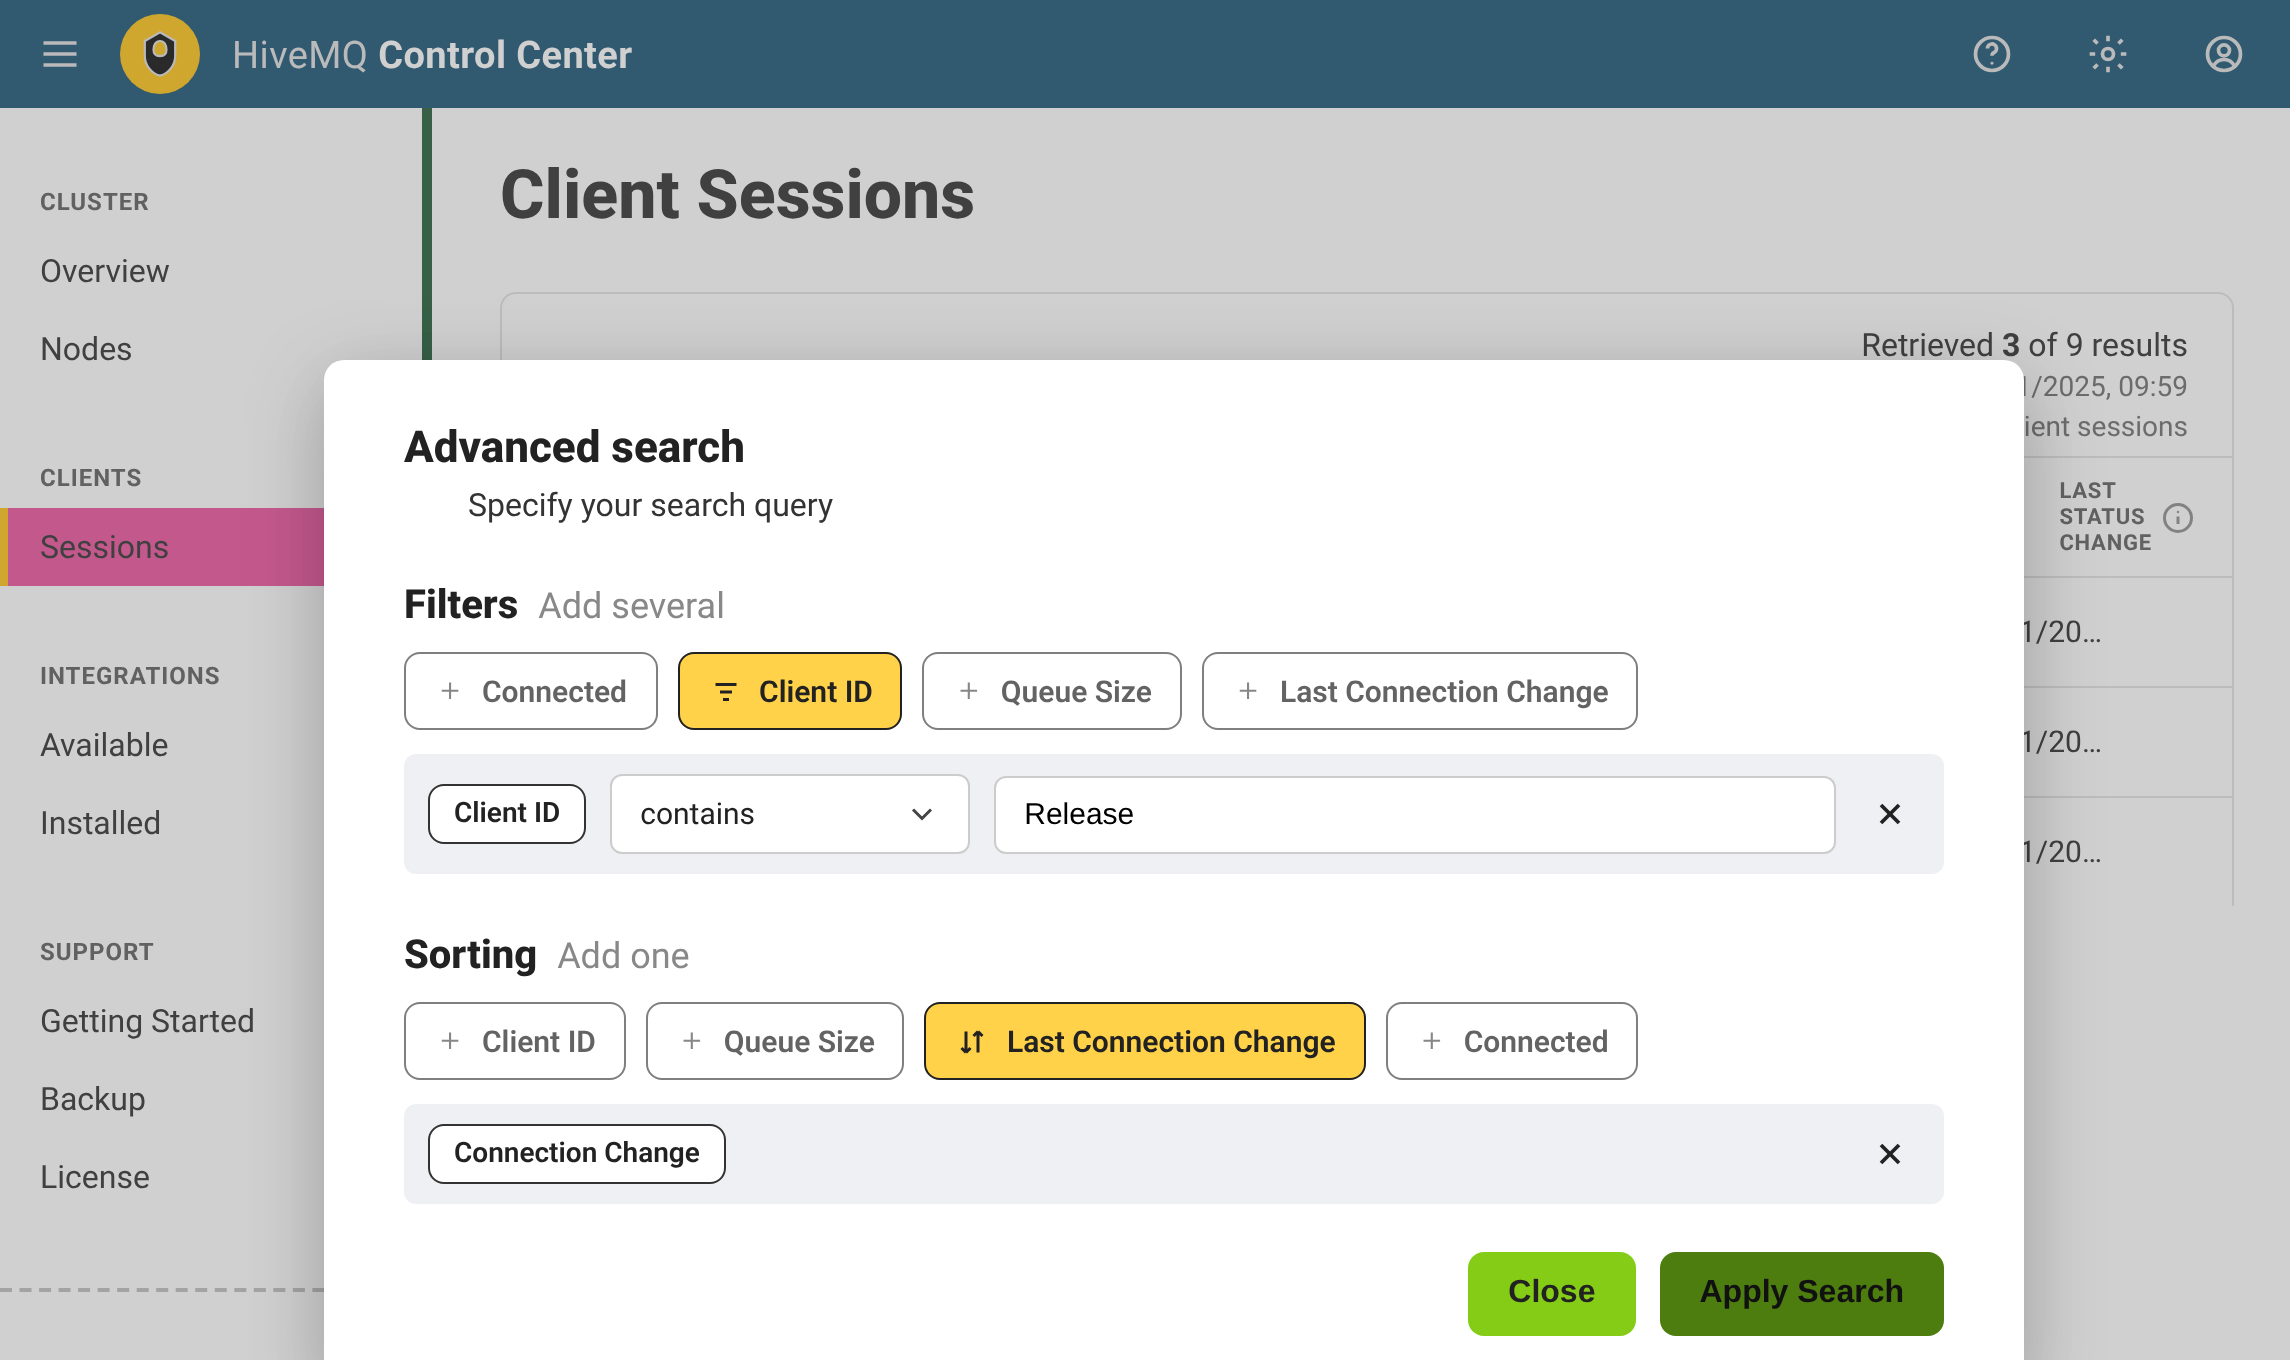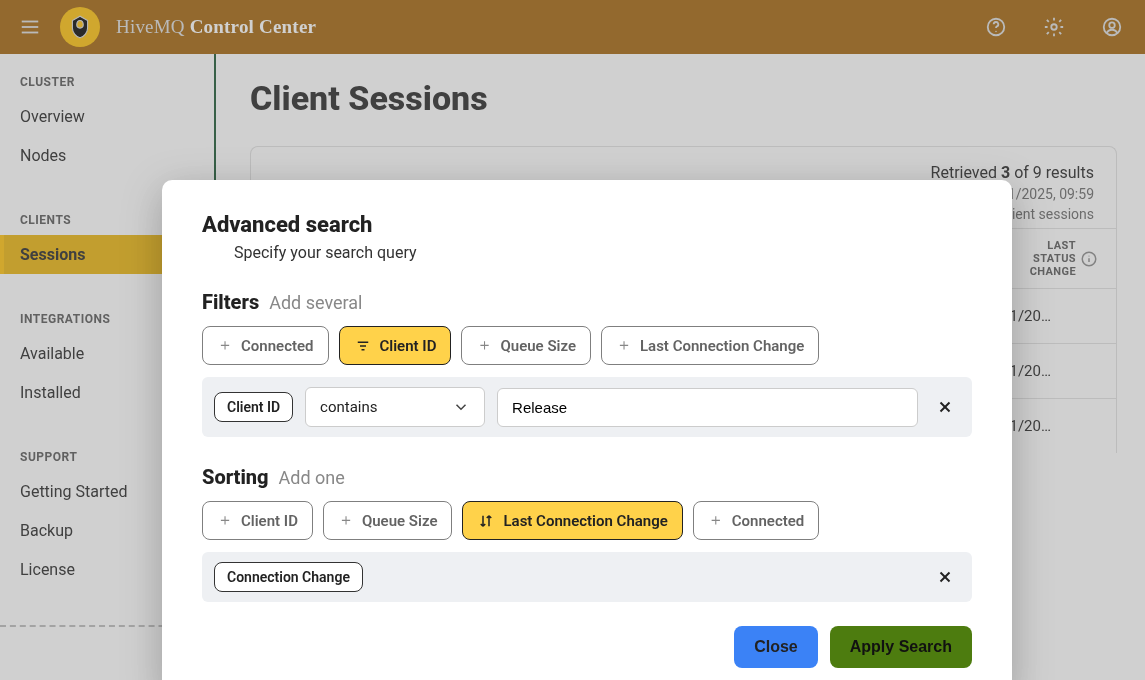--- a/index.html
+++ b/index.html
@@ -1,33 +1,33 @@
 <!DOCTYPE html>
 <html><head>
 <meta charset="utf-8">
 <style>
   * { box-sizing: border-box; margin: 0; padding: 0; }
   html, body { width: 1145px; height: 680px; overflow: hidden; font-family: -apple-system, BlinkMacSystemFont, "Segoe UI", Roboto, Arial, sans-serif; background: #fff; color: #222; }
   
-  .header { height: 54px; background: #a16207; color: #fff; display: flex; align-items: center; padding: 0 16px; font-family: Liberation Serif, serif; }
+  .header { height: 54px; background: #0c4a6e; color: #fff; display: flex; align-items: center; padding: 0 16px; }
   .header .hamburger { width: 28px; height: 28px; display:flex; align-items:center; justify-content:center; cursor:pointer; }
   .header .logo { margin-left: 16px; width: 40px; height: 40px; border-radius: 50%; background:#ffc107; display:flex; align-items:center; justify-content:center; }
   .header .brand { margin-left: 16px; font-size: 19px; letter-spacing: 0.2px; }
   .header .brand .light { font-weight: 400; color:#ddd; }
   .header .brand .bold { font-weight: 700; color:#fff; }
   .header .spacer { flex: 1; }
   .header .icon-btn { width: 34px; height: 34px; margin-left: 24px; display:flex; align-items:center; justify-content:center; cursor:pointer; }
   .header svg { stroke:#ddd; }
 
   
   .body { display:flex; height: calc(680px - 54px); }
-  .sidebar { width: 216px; border-right: 2px solid #14532d; padding-top: 11px; background:#fff; }
+  .sidebar { width: 216px; border-right: 5px solid #14532d; padding-top: 30px; background:#fff; }
   .sidebar .group-label { font-size: 12px; font-weight: 700; letter-spacing: 0.5px; color:#555; padding: 10px 20px 8px; }
   .sidebar .nav-item { font-size: 16px; color:#222; padding: 10px 20px; cursor:pointer; }
-  .sidebar .nav-item.active { background:#eab308; font-weight: 700; border-left: 4px solid #ffc107; padding-left:16px; }
+  .sidebar .nav-item.active { background:#ec4899; font-weight: 400; border-left: 4px solid #ffc107; padding-left:16px; }
   .sidebar .group-gap { height: 28px; }
   .sidebar .divider { border-top: 2px dashed #bbb; margin-top: 36px; }
 
   .main { flex:1; padding: 24px 28px 0 34px; position:relative; overflow:hidden; }
   .page-title { font-size: 34px; font-weight: 800; margin-bottom: 28px; }
 
   .table-wrap { border:1px solid #e0e0e0; border-radius:8px 8px 0 0; border-bottom:none; }
   .stats { text-align:right; padding: 16px 22px 6px; font-size:16px; color:#222; }
   .stats .sub { font-size:14px; color:#666; margin-top:4px; }
   .thead { display:flex; border-top:1px solid #e0e0e0; padding: 10px 18px; font-size:11px; font-weight:700; color:#555; letter-spacing:0.4px; }
@@ -55,21 +55,21 @@
 
   .filter-row { display:flex; align-items:center; gap:12px; background:#eef0f3; border-radius:6px; padding:10px 12px; margin-top:12px; }
   .badge { background:#fff; border:1px solid #333; border-radius:8px; padding:6px 12px; font-size:14px; font-weight:600; }
   .select { background:#fff; border:1px solid #ccc; border-radius:6px; padding:10px 14px; font-size:15px; min-width:180px; display:flex; align-items:center; justify-content:space-between; cursor:pointer; }
   .select.wide { min-width: 240px; }
   .text-input { background:#fff; border:1px solid #ccc; border-radius:6px; padding:10px 14px; font-size:15px; flex:1; }
   .row-close { width:30px; height:30px; display:flex; align-items:center; justify-content:center; cursor:pointer; margin-left:auto; }
 
   .modal-footer { display:flex; justify-content:flex-end; gap:12px; margin-top:24px; }
   .btn { border:none; border-radius:8px; padding:12px 20px; font-size:16px; font-weight:600; cursor:pointer; }
-  .btn.secondary { background:#3b82f6; color:#222; }
+  .btn.secondary { background:#84cc16; color:#222; }
   .btn.primary { background:#4d7c0f; color:#111; }
 
   svg.sicon { width:18px; height:18px; }
   svg.hicon { width:22px; height:22px; }
 </style>
 </head>
 <body>
 
 <div class="header">
   <div class="hamburger">
@@ -139,21 +139,21 @@
       <div class="stats">
         <div>
           <span>Retrieved </span><b>3</b><span> of 9 results</span>
         </div>
         <div class="sub">02/21/2025, 09:59</div>
         <div class="sub">of 314.4 k client sessions</div>
       </div>
       <div class="thead">
         <div class="col"></div>
         <div class="col">
-          <div style="text-align:right;margin-left:34px;">
+          <div style="text-align:left;margin-left:34px;">
             <div>LAST</div>
             <div>STATUS</div>
             <div>CHANGE</div>
           </div>
           <svg class="sicon" viewBox="0 0 24 24" fill="none" stroke="#888" stroke-width="2">
               <circle cx="12" cy="12" r="9"></circle>
               <line x1="12" y1="11" x2="12" y2="16"></line>
               <circle cx="12" cy="8" r="0.8" fill="#888" stroke="none"></circle>
             </svg>
         </div>

